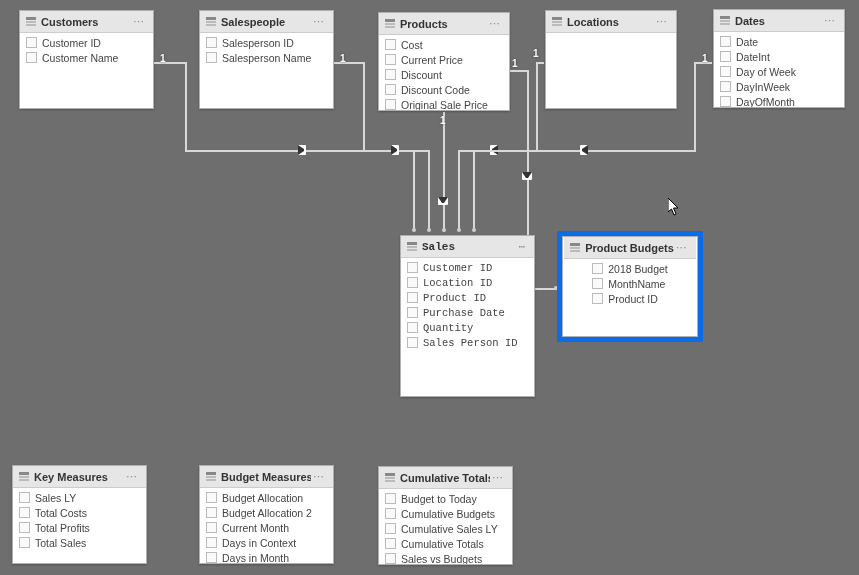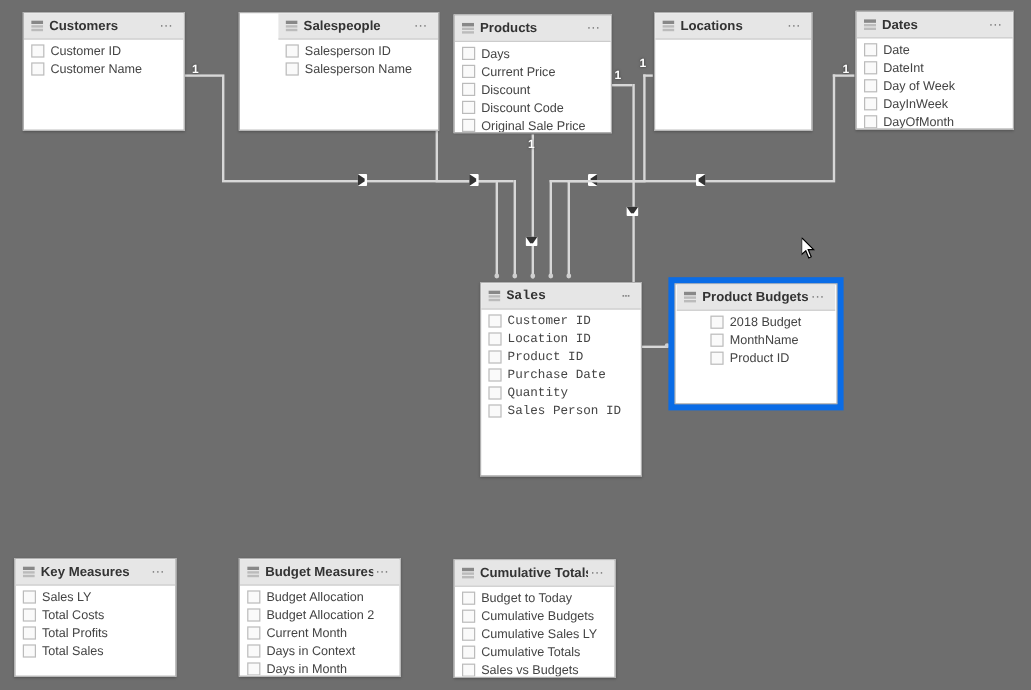--- a/index.html
+++ b/index.html
@@ -213,21 +213,21 @@
           <span class="ficon"></span>
           <span class="flabel">Customer ID</span>
         </div>
       <div class="field-row">
           <span class="ficon"></span>
           <span class="flabel">Customer Name</span>
         </div>
     </div>
   </div>
 
-  <div class="table-card" style="left:199px; top:10px; width:133px; height:97px;padding-left:32px;">
+  <div class="table-card" style="left:199px; top:10px; width:133px; height:97px;">
     <div class="card-header">
       <span class="hicon"><svg viewBox="0 0 10 10">
             <rect x="0" y="0" width="10" height="3" fill="#888"></rect>
             <rect x="0" y="4" width="10" height="2" fill="#bbb"></rect>
             <rect x="0" y="7" width="10" height="2" fill="#bbb"></rect>
           </svg></span>
       <span class="title">Salespeople</span>
       <span class="more">⋯</span>
     </div>
     <div class="field-list">
@@ -248,21 +248,21 @@
             <rect x="0" y="0" width="10" height="3" fill="#888"></rect>
             <rect x="0" y="4" width="10" height="2" fill="#bbb"></rect>
             <rect x="0" y="7" width="10" height="2" fill="#bbb"></rect>
           </svg></span>
       <span class="title">Products</span>
       <span class="more">⋯</span>
     </div>
     <div class="field-list">
       <div class="field-row">
           <span class="ficon"></span>
-          <span class="flabel">Days</span>
+          <span class="flabel">Cost</span>
         </div>
       <div class="field-row">
           <span class="ficon"></span>
           <span class="flabel">Current Price</span>
         </div>
       <div class="field-row">
           <span class="ficon"></span>
           <span class="flabel">Discount</span>
         </div>
       <div class="field-row">

